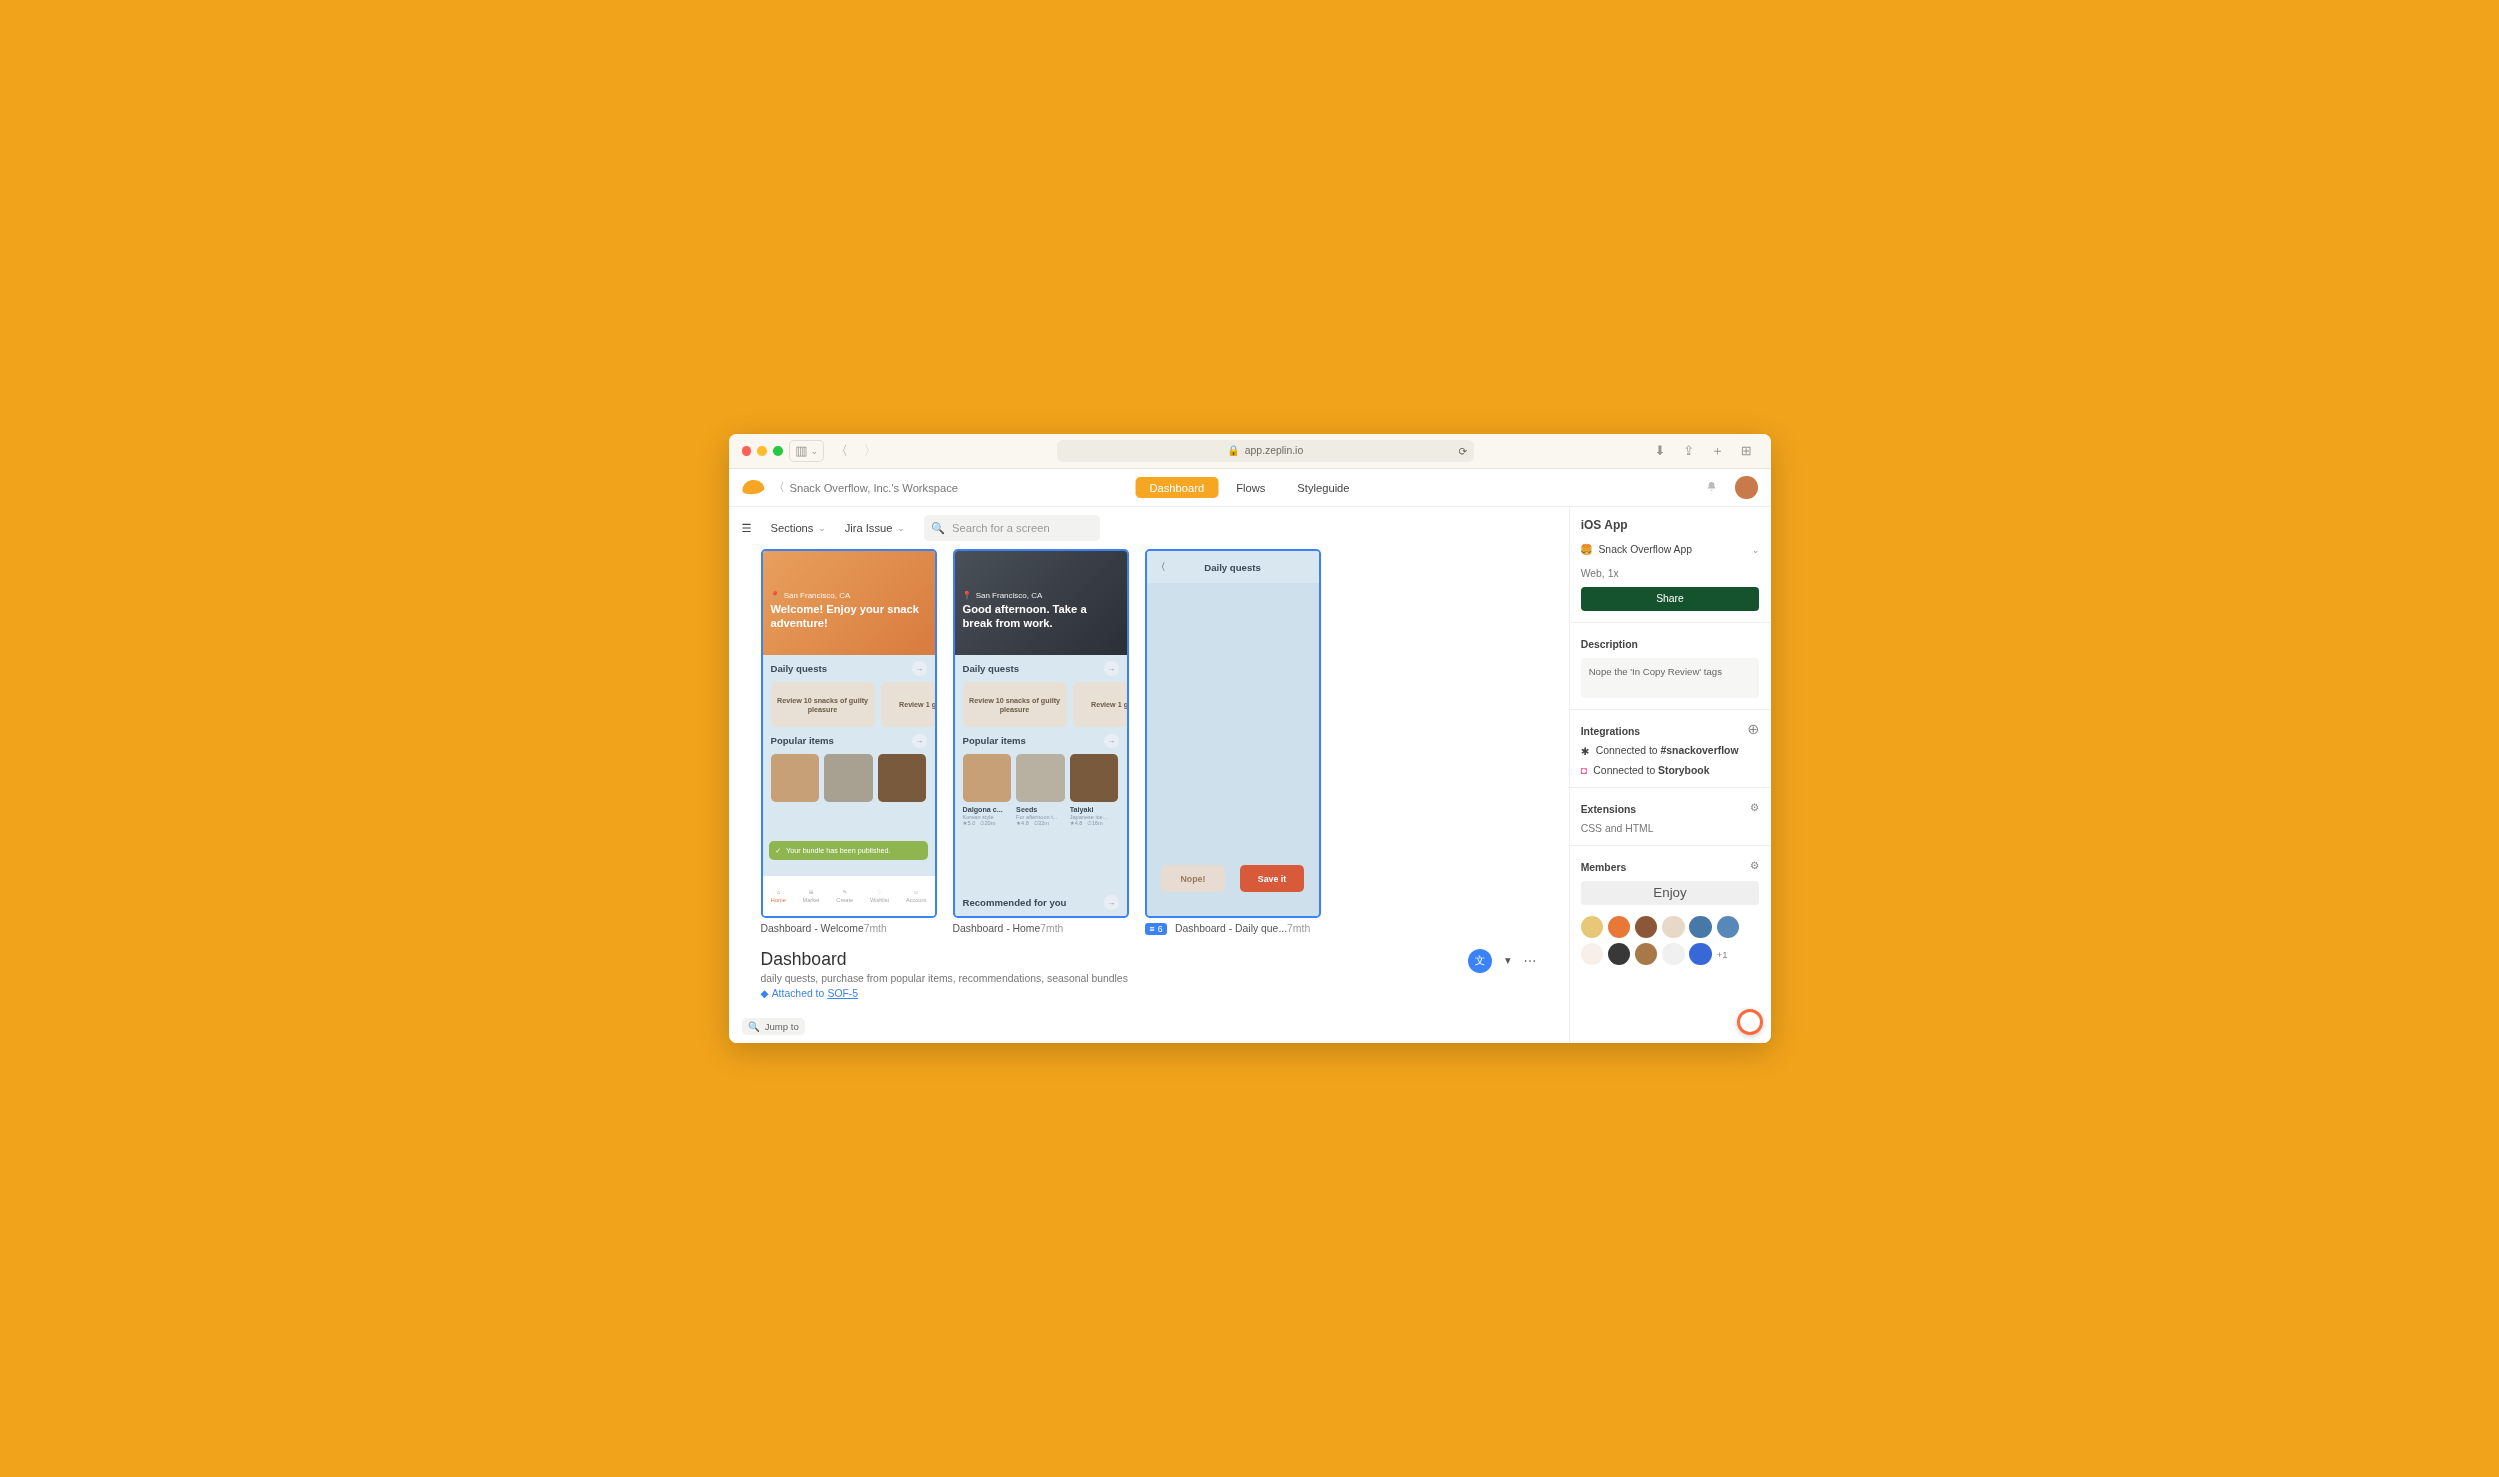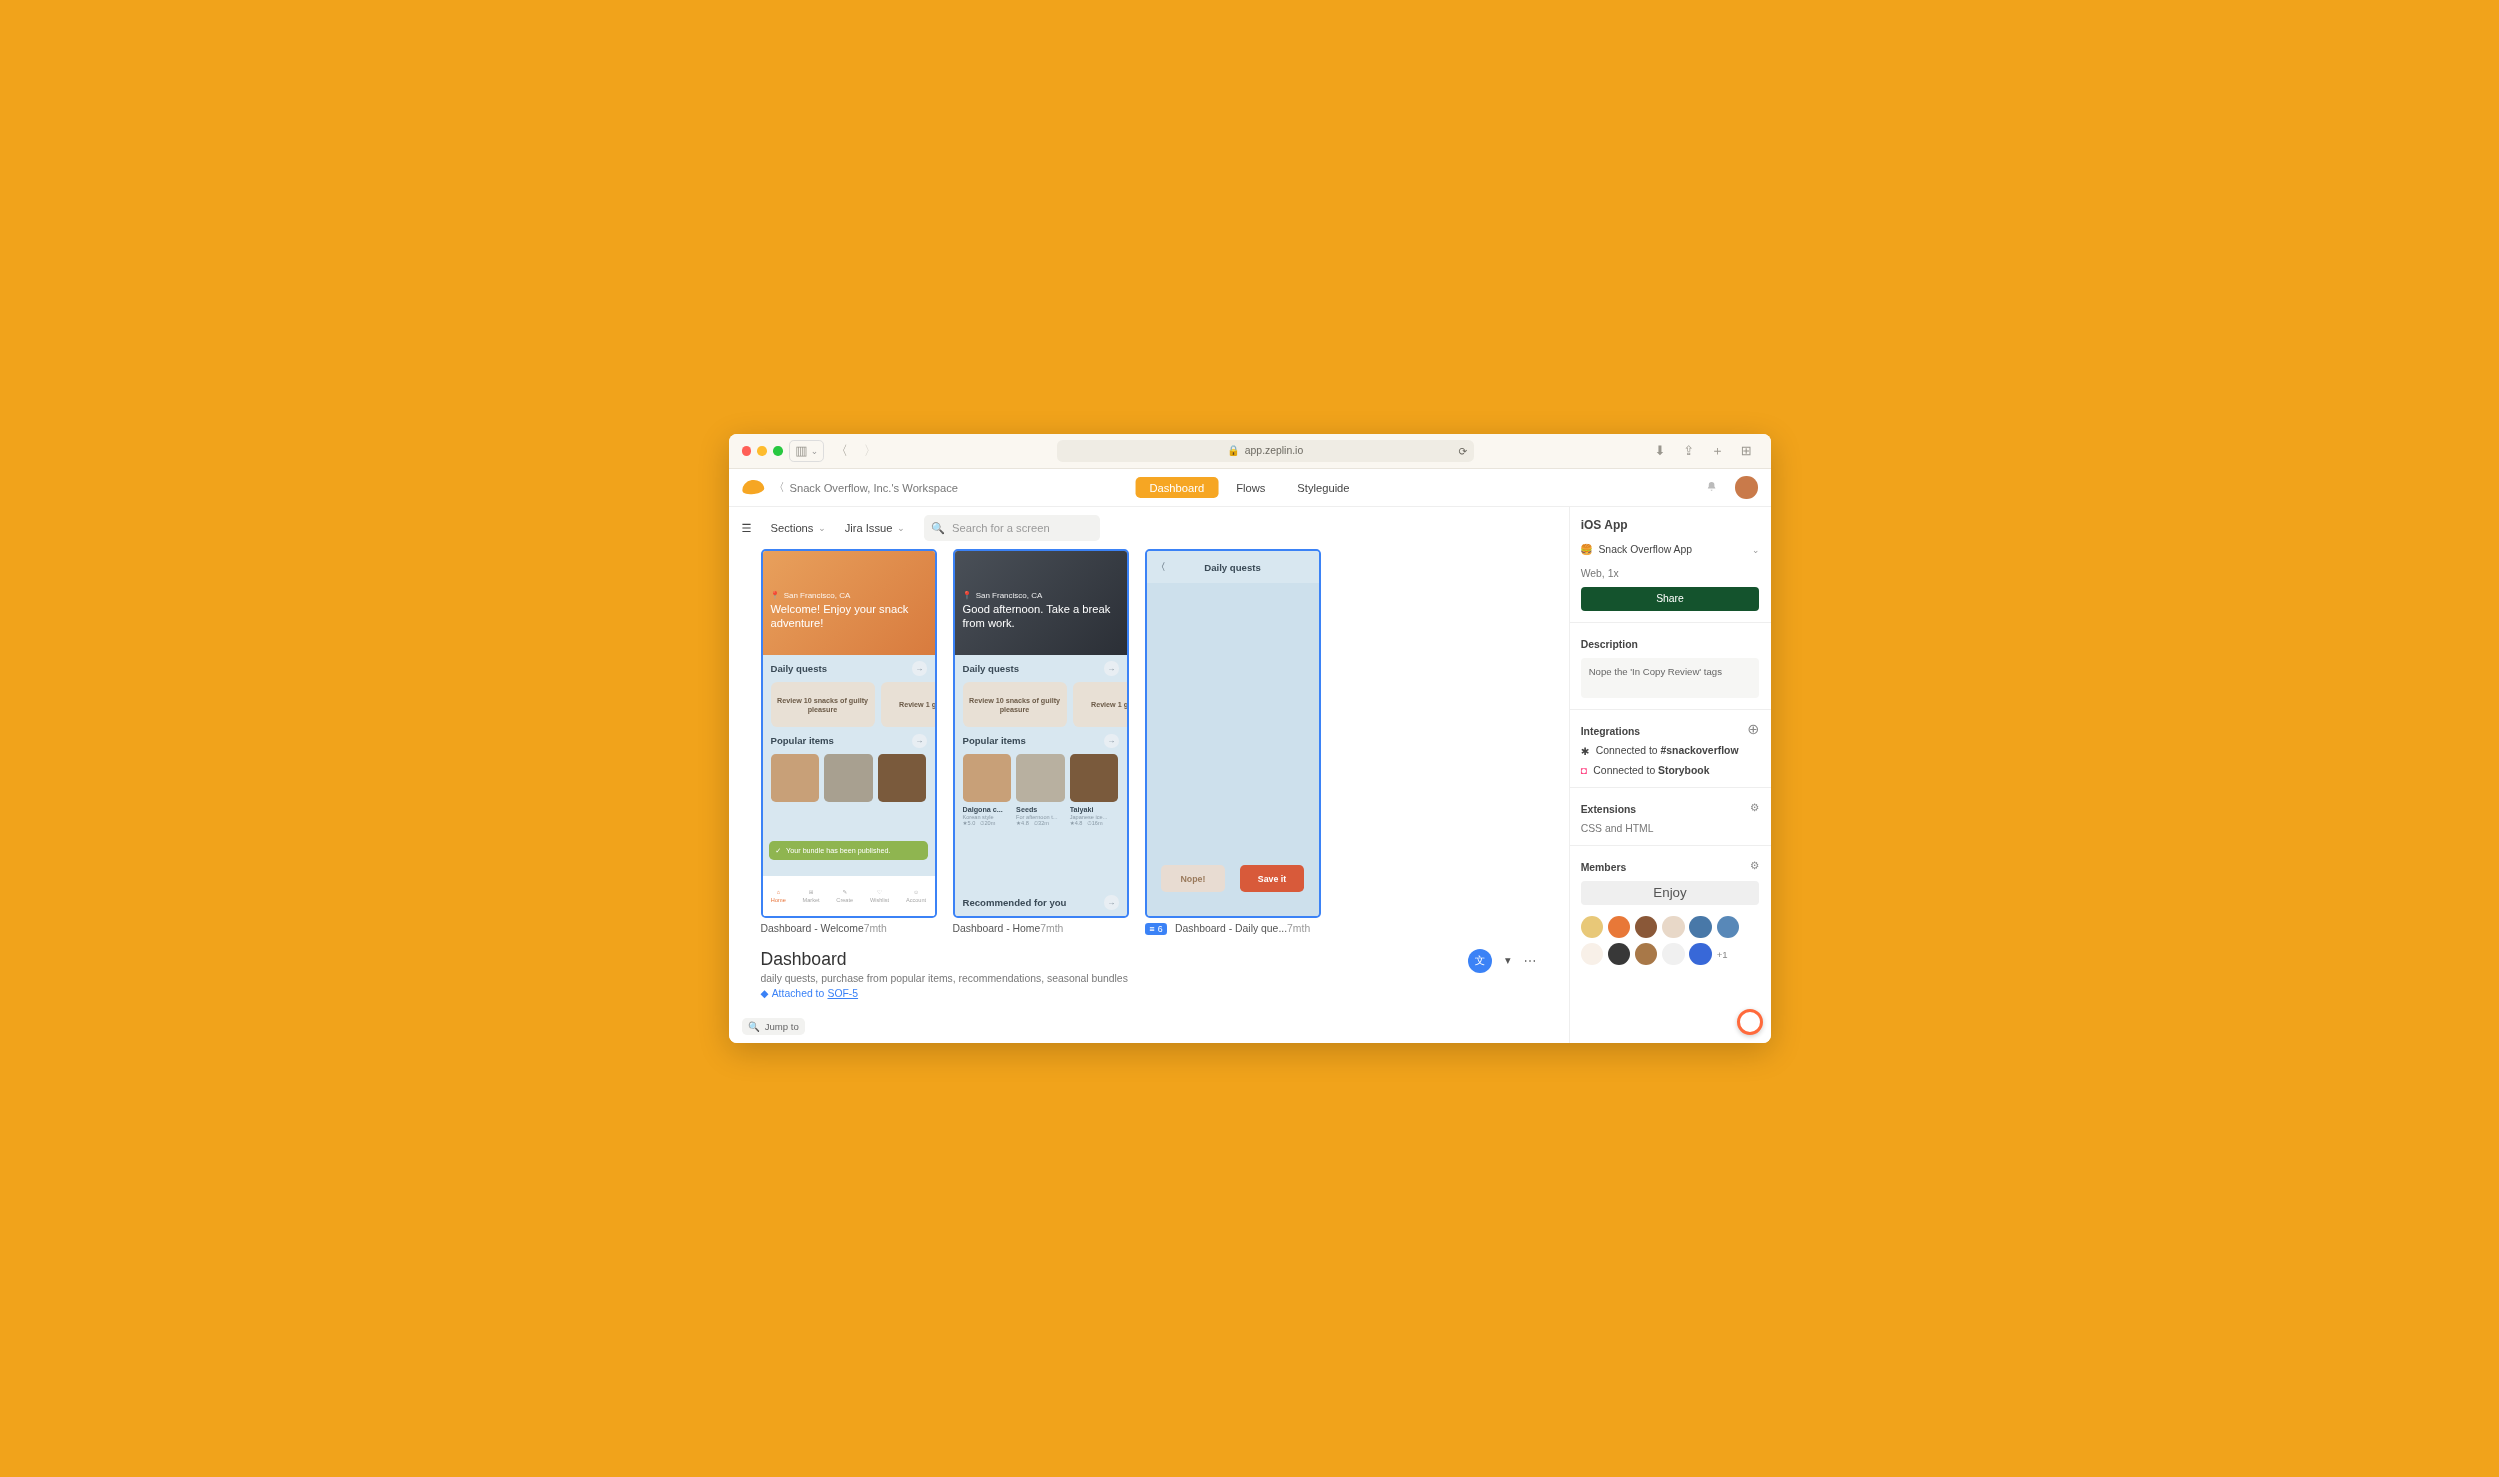--- a/index.html
+++ b/index.html
@@ -55,21 +55,21 @@
 .searchscreen{margin:0 auto;width:176px;height:26px;border-radius:4.8px;background:#f2f2f0;display:flex;align-items:center;padding:0 8px;gap:6.4px;color:#999;font-size:11.2px}
 .screens{padding:0 32px;display:flex;gap:16px;align-items:flex-start}
 .screen-wrap{width:176px}
 .screen{width:176px;height:369px;border:2.4px solid #3b82f6;border-radius:4.8px;background:#d8e7f0;overflow:hidden;display:flex;flex-direction:column;position:relative}
 .screen-label{display:flex;font-size:10.4px;color:#555;margin-top:4.8px}
 .screen-label .age{color:#999}
 .screen-badge{display:inline-flex;align-items:center;gap:3.2px;background:#3b82f6;color:#fff;border-radius:3.2px;padding:0.8px 4.8px;font-size:8.8px;margin-right:4.8px}
 .hero{height:104px;background:linear-gradient(135deg,#e8a05c,#d87b3e);position:relative;padding:40px 8px 8px;color:#fff}
 .hero.dark{background:linear-gradient(135deg,#4a5058,#2b2f36)}
 .hero .loc{font-size:8px;opacity:.9;display:flex;gap:3.2px;align-items:center}
-.hero .greet{font-size:11.2px;font-weight:400;line-height:1.2;margin-top:3.2px}
+.hero .greet{font-size:11.2px;font-weight:700;line-height:1.2;margin-top:3.2px}
 .sec-row{display:flex;justify-content:space-between;align-items:center;padding:6.4px 8px;font-size:9.6px;font-weight:600;color:#3a4a56}
 .arrow-chip{width:14.4px;height:14.4px;border-radius:50%;background:#e8eef3;display:flex;align-items:center;justify-content:center;color:#7a8a96;font-size:8px}
 .quest-row{display:flex;gap:6.4px;padding:0 8px}
 .quest{flex:0 0 104px;height:45px;border-radius:6.4px;background:#e8e0d5;display:flex;align-items:center;justify-content:center;text-align:center;font-size:7.2px;color:#6b5a47;font-weight:600;padding:3.2px}
 .pop-row{display:flex;gap:4.8px;padding:0 8px}
 .pop{flex:1;min-width:0}
 .pop .img{height:48px;border-radius:4.8px;background:#c8a078}
 .pop .nm{font-size:7.2px;font-weight:600;color:#3a4a56;margin-top:2.4px;white-space:nowrap;overflow:hidden;text-overflow:ellipsis}
 .pop .sub{font-size:5.6px;color:#8a9aa6}
 .pop .meta{font-size:5.6px;color:#8a9aa6;display:flex;gap:4.8px}

